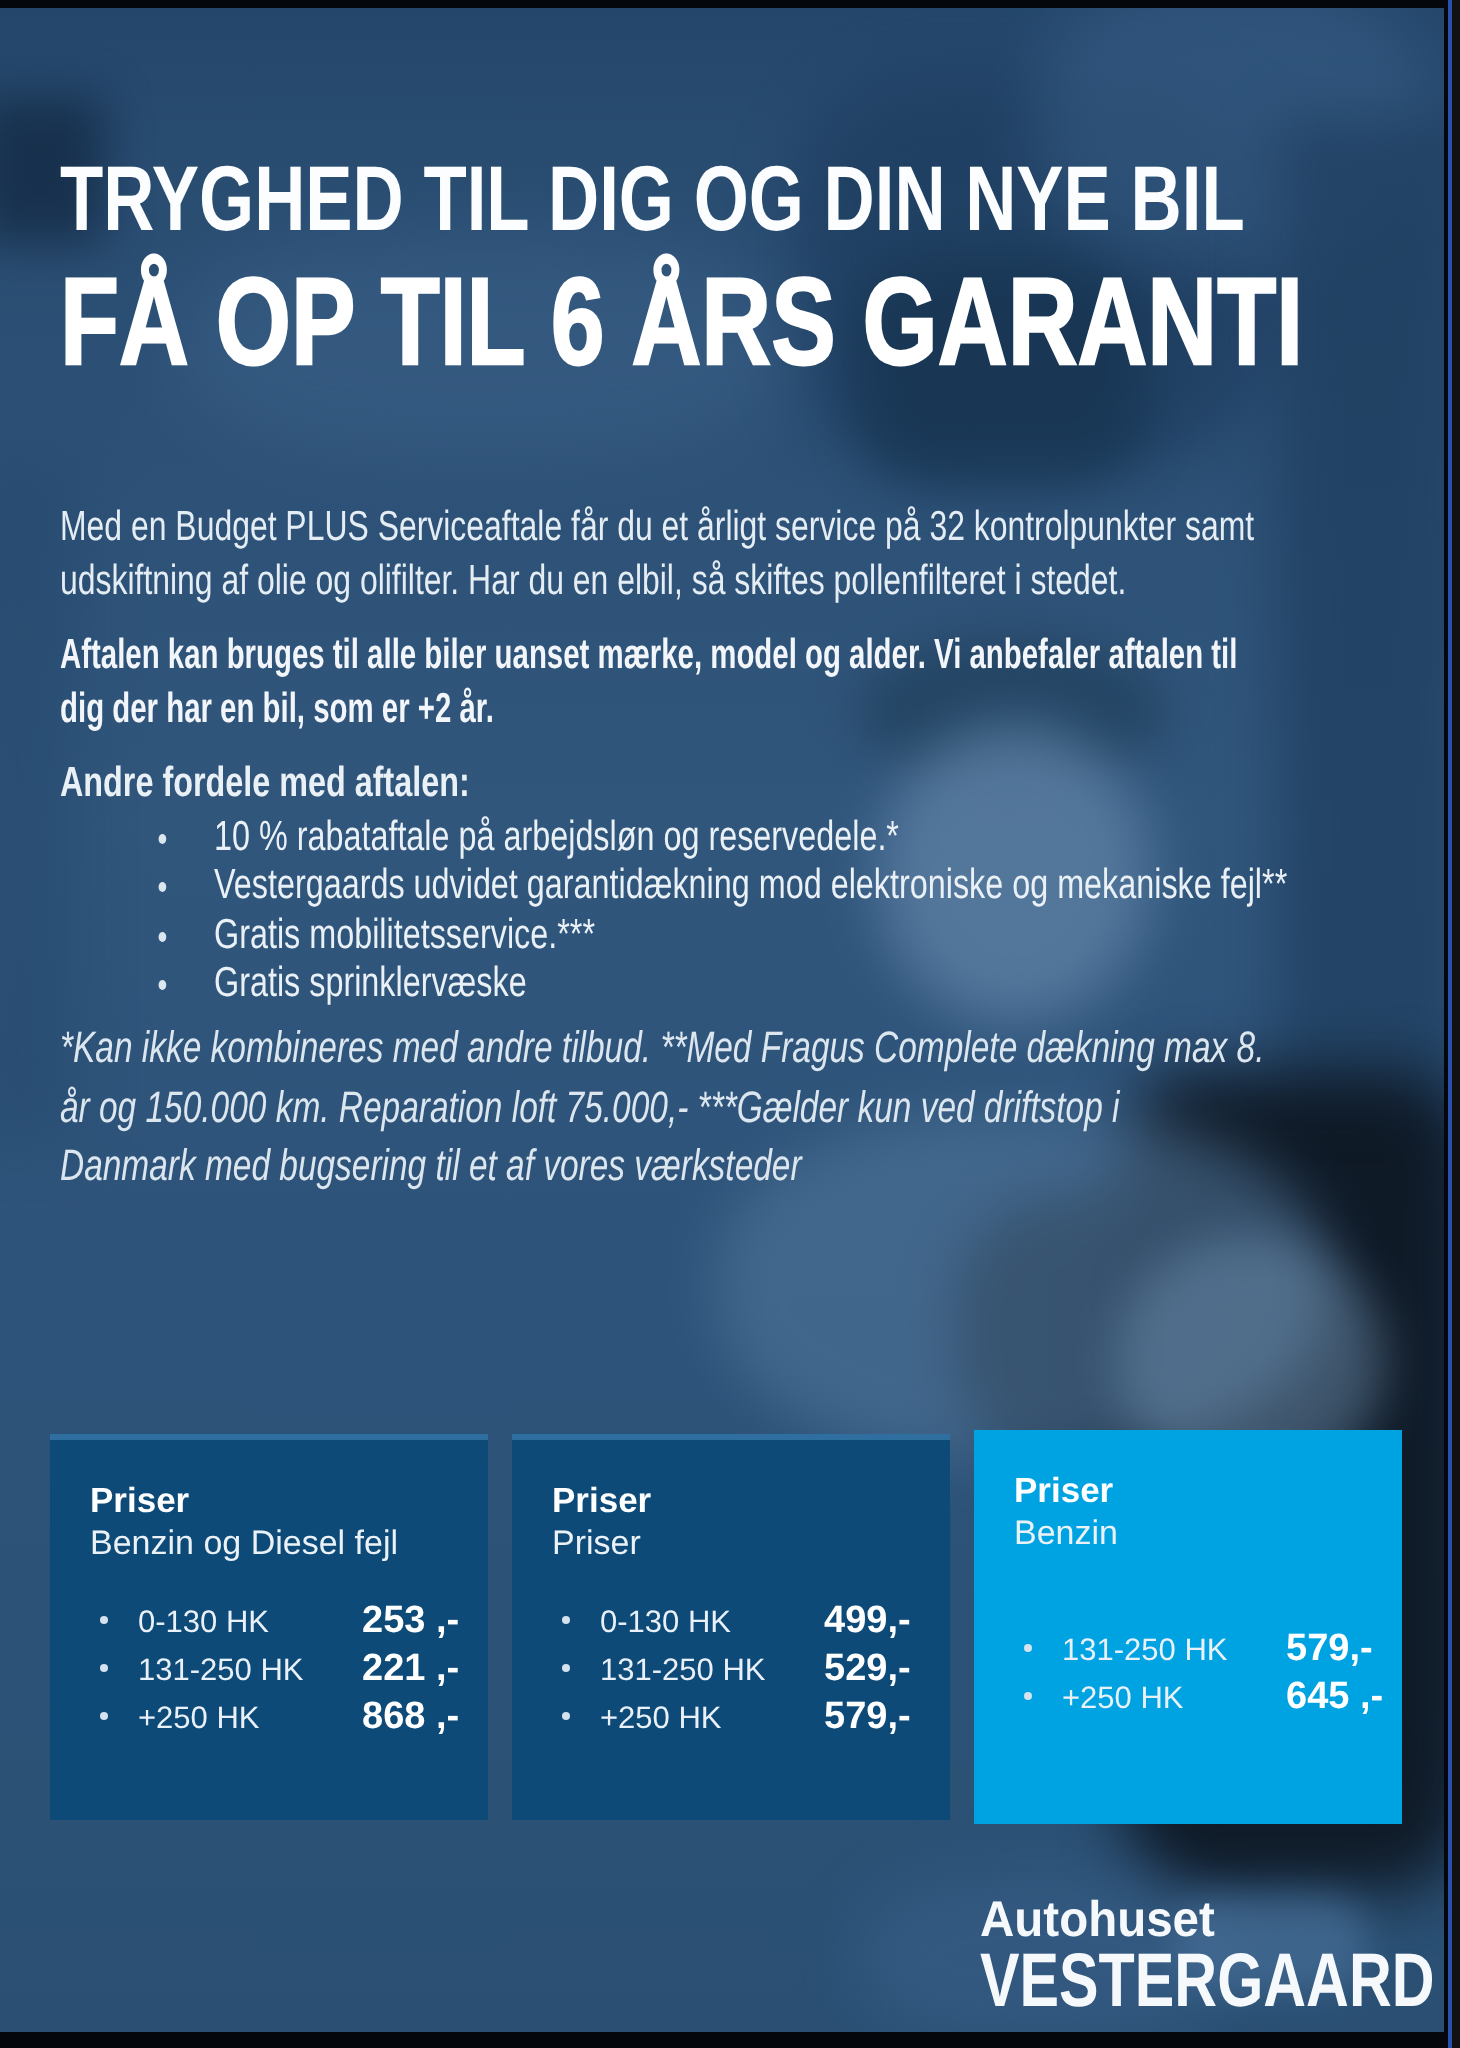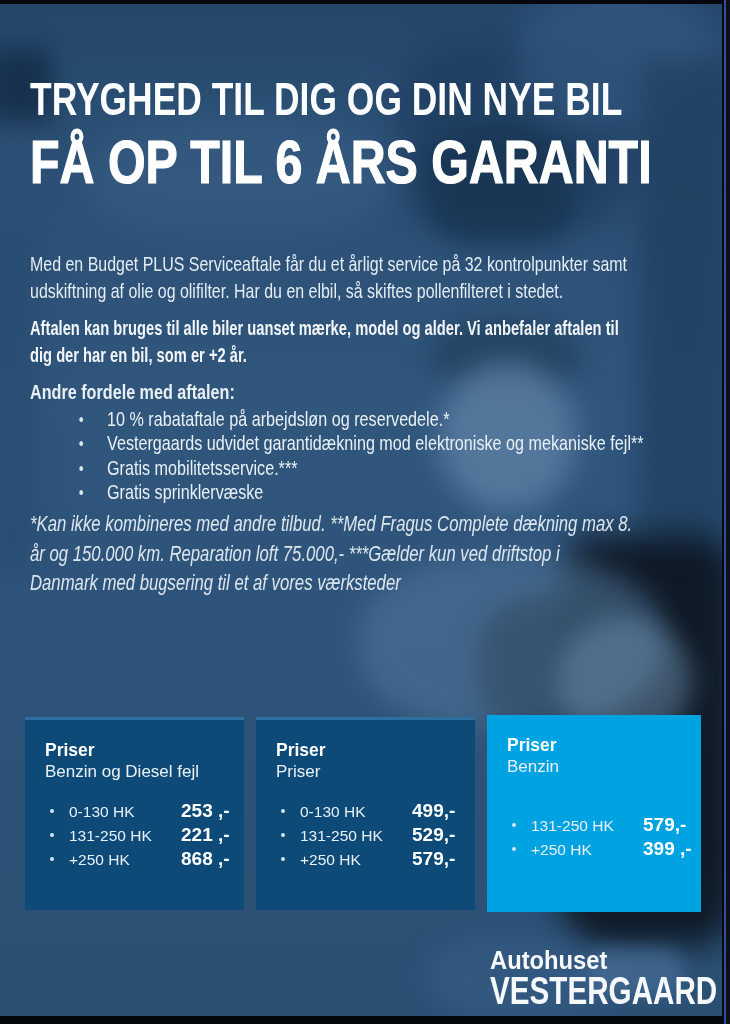--- a/index.html
+++ b/index.html
@@ -182,21 +182,21 @@
         <div class="pb-sub">Benzin</div>
         <div class="pb-rows">
           <div class="pb-row">
             <span class="pb-dot"></span>
             <span class="pb-label">131-250 HK</span>
             <span class="pb-price">579,-</span>
           </div>
           <div class="pb-row">
             <span class="pb-dot"></span>
             <span class="pb-label">+250 HK</span>
-            <span class="pb-price">399 ,-</span>
+            <span class="pb-price">645 ,-</span>
           </div>
         </div>
       </div>
 
     </div>
 
     <div class="brand">
       <div class="brand-top">Autohuset</div>
       <div class="brand-bottom">VESTERGAARD</div>
     </div>

